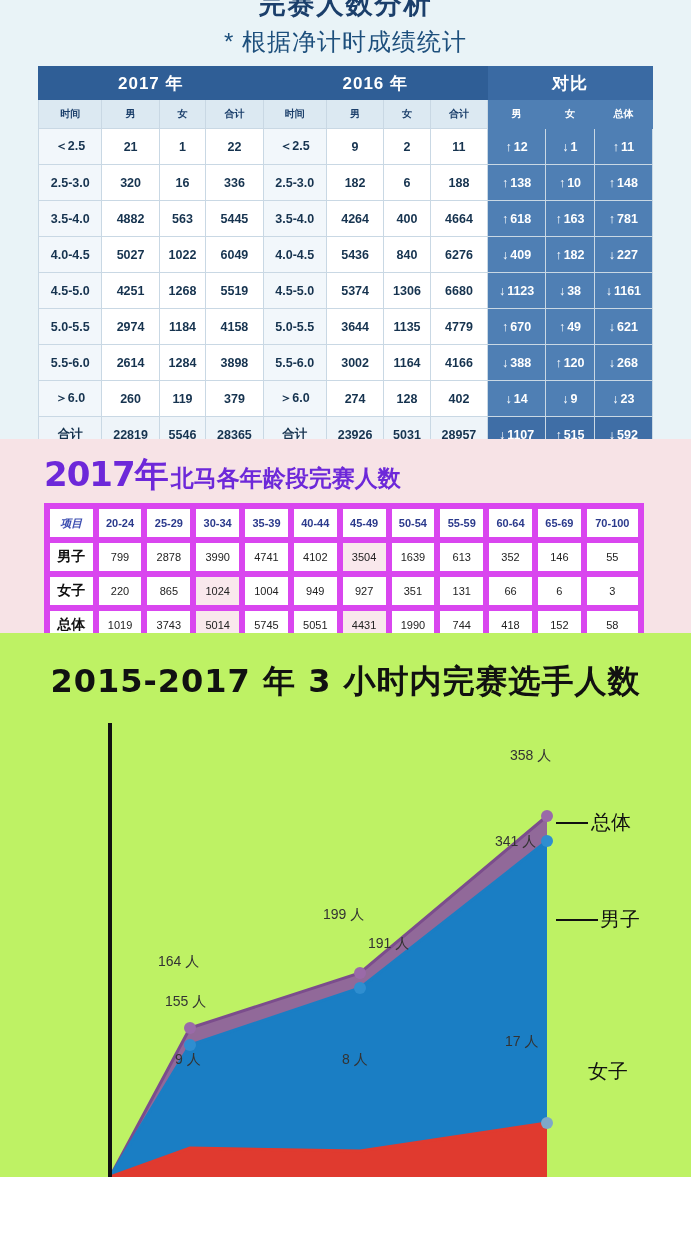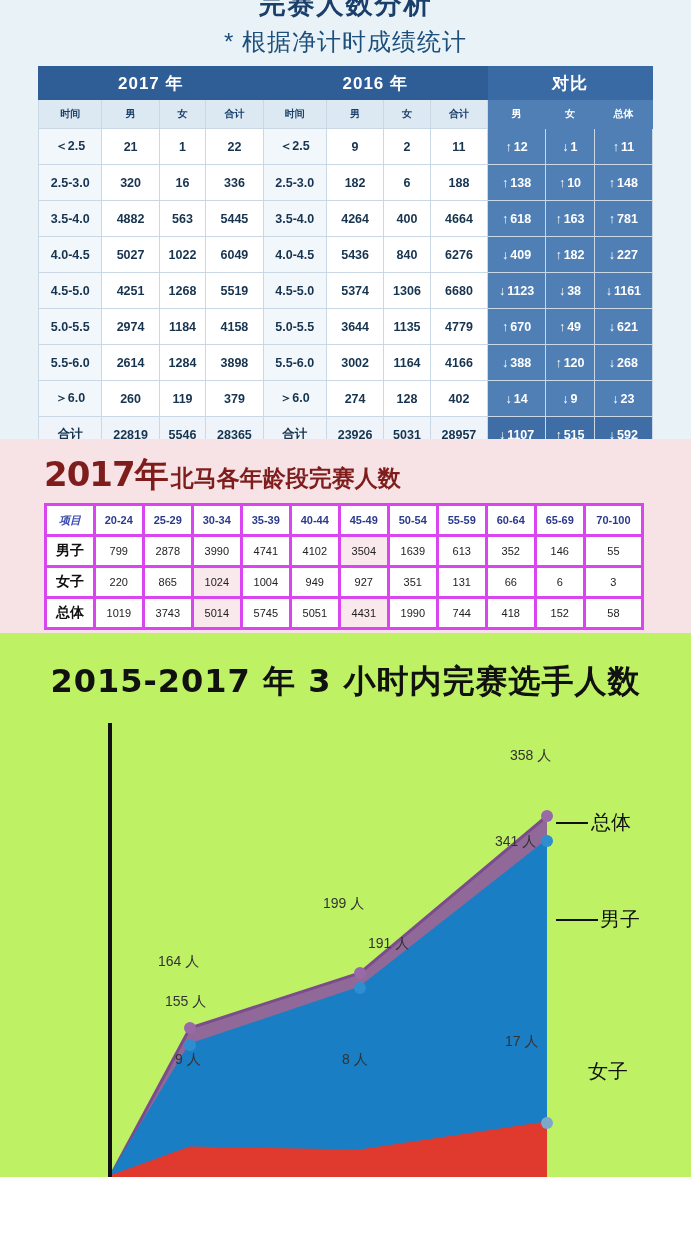--- a/index.html
+++ b/index.html
@@ -43,34 +43,34 @@
   table.t1 td.lbl{background:#f2f7fb;}
   table.t1 tr.total td{background:#eef4f9;}
   table.t1 td.cmp{background:#4f7fb4;color:#ffffff;font-weight:bold;}
   table.t1 tr.total td.cmp{background:#3f6ea6;}
   .up::before{content:"\2191";margin-right:2px;}
   .down::before{content:"\2193";margin-right:2px;}
 
   
   .sec2{position:relative;width:691px;height:194px;background:#f7e3e6;overflow:hidden;}
   .sec2-title{
-    position:absolute;top:13px;left:44px;color:#7f1d1d;white-space:nowrap;
+    position:absolute;top:13px;left:44px;color:#6d28d9;white-space:nowrap;
   }
   .sec2-title .big{
     font-family:"DejaVu Sans", sans-serif;font-size:34px;font-weight:bold;letter-spacing:-1px;
   }
   .sec2-title .small{
     font-family:"DejaVu Sans", sans-serif;font-size:23px;font-weight:bold;margin-left:3px;
   }
   table.t2{
     position:absolute;top:64px;left:44px;width:600px;border-collapse:collapse;
     font-size:11px;background:#ffffff;
   }
   table.t2 th, table.t2 td{
-    border:3px solid #d946ef;text-align:center;height:26px;color:#222;white-space:nowrap;
+    border:6px solid #d946ef;text-align:center;height:26px;color:#222;white-space:nowrap;
   }
   table.t2 tr.h th{
     background:#ffffff;color:#2b3a8c;font-weight:bold;font-size:11px;
   }
   table.t2 tr.h th.first{font-style:italic;color:#3b4db0;}
   table.t2 td.rlbl{font-weight:bold;font-size:14px;background:#ffffff;color:#111;}
   table.t2 td.hl{background:#f9e8ec;}
 
   
   .sec3{position:relative;width:691px;height:544px;background:#bef264;overflow:hidden;}
@@ -329,21 +329,21 @@
         <circle cx="547" cy="400" r="6" fill="#7ea8c9"></circle>
 
         <line x1="110" y1="0" x2="110" y2="454" stroke="#111" stroke-width="4"></line>
 
         <line x1="556" y1="100" x2="588" y2="100" stroke="#111" stroke-width="2"></line>
         <line x1="556" y1="197" x2="598" y2="197" stroke="#111" stroke-width="2"></line>
       </svg>
 
       <span class="pt-label" style="left:510px;top:24px;">358 人</span>
       <span class="pt-label" style="left:495px;top:110px;">341 人</span>
-      <span class="pt-label" style="left:323px;top:172px;">199 人</span>
+      <span class="pt-label" style="left:323px;top:183px;">199 人</span>
       <span class="pt-label" style="left:368px;top:212px;">191 人</span>
       <span class="pt-label" style="left:158px;top:230px;">164 人</span>
       <span class="pt-label" style="left:165px;top:270px;">155 人</span>
       <span class="pt-label" style="left:175px;top:328px;">9 人</span>
       <span class="pt-label" style="left:342px;top:328px;">8 人</span>
       <span class="pt-label" style="left:505px;top:310px;">17 人</span>
 
       <span class="series-label" style="left:591px;top:86px;">总体</span>
       <span class="series-label" style="left:600px;top:183px;">男子</span>
       <span class="series-label" style="left:588px;top:335px;">女子</span>

